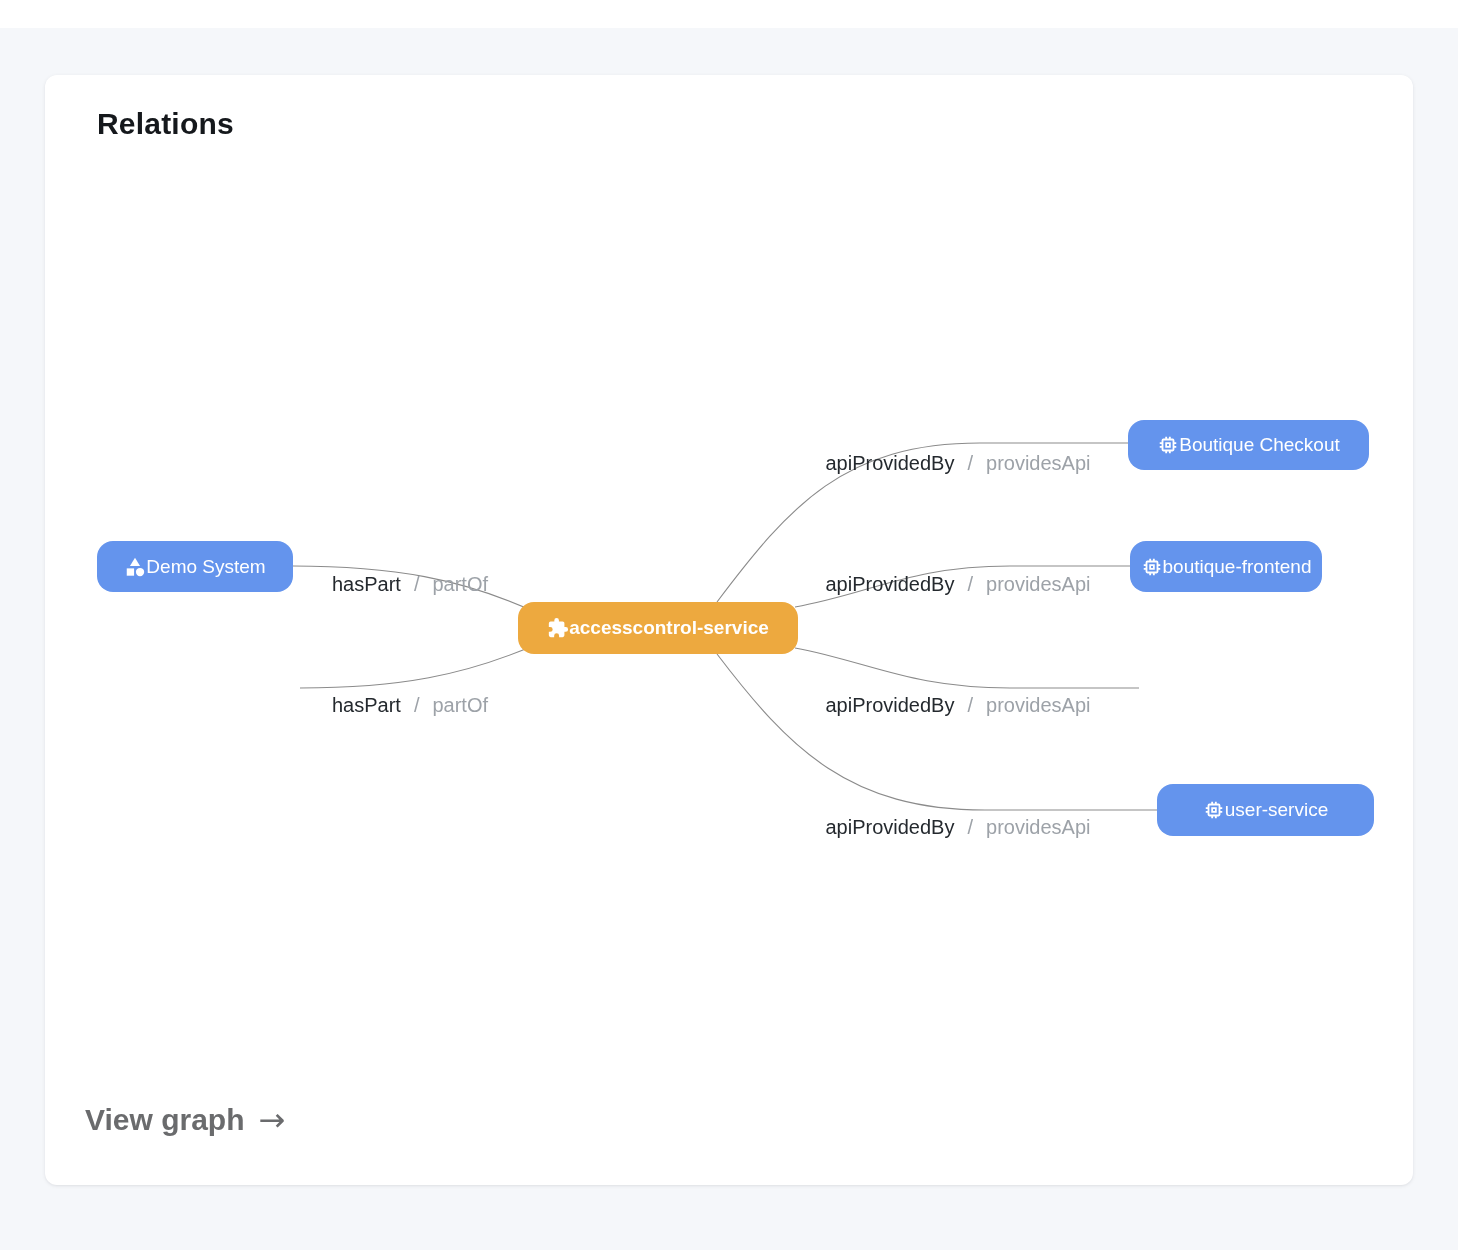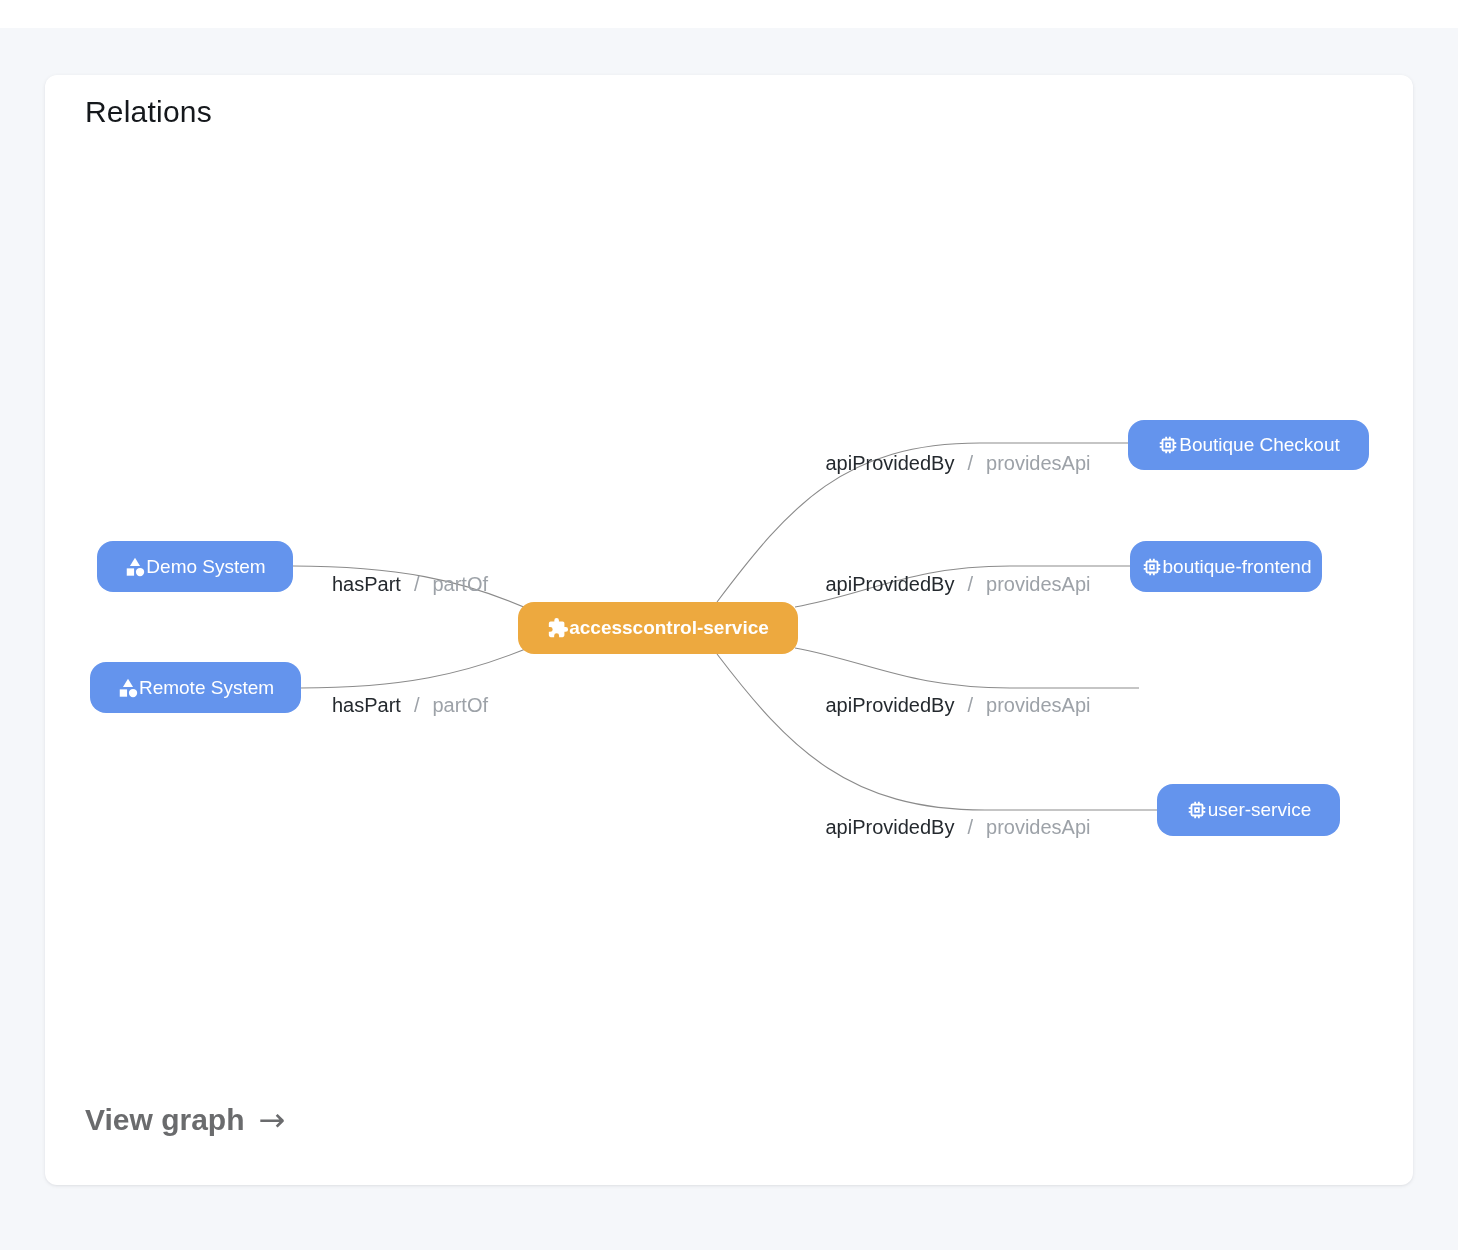--- a/index.html
+++ b/index.html
@@ -1,20 +1,20 @@
 <!DOCTYPE html>
 <html><head>
 <meta charset="utf-8">
 <style>
   html,body{margin:0;padding:0;width:1458px;height:1250px;overflow:hidden;
     background:#F5F7FA;font-family:"Liberation Sans",sans-serif;}
   .top-strip{position:absolute;left:0;top:0;width:1458px;height:28px;background:#FFFFFF;}
   .card{position:absolute;left:45px;top:75px;width:1368px;height:1110px;background:#FFFFFF;
     border-radius:12px;box-shadow:0 1px 4px rgba(25,30,40,.07),0 1px 2px rgba(0,0,0,.04);}
-  .card-title{position:absolute;left:40px;top:20px;margin:0;font-size:30px;font-weight:400;
+  .card-title{position:absolute;left:40px;top:20px;margin:12px;font-size:30px;font-weight:700;
     color:#15181C;letter-spacing:.2px;}
   .edges{position:absolute;left:0;top:0;width:1368px;height:1110px;pointer-events:none;}
   .edges path{fill:none;stroke:#8B8B8B;stroke-width:1.1px;}
   .node{position:absolute;display:flex;align-items:center;justify-content:center;
     border-radius:16px;color:#FFFFFF;font-size:19px;font-weight:500;white-space:nowrap;
     cursor:pointer;box-sizing:border-box;padding:0 10px;}
   .node.blue{background:#6494ED;}
   .node.orange{background:#EDA93F;font-weight:700;}
   .nicon{display:flex;align-items:center;}
   .nicon svg{width:22px;height:22px;fill:#FFFFFF;}
@@ -79,30 +79,20 @@
     <span class="nicon">
       <svg viewBox="0 0 24 24">
           <path d="M12 2 6.5 11h11L12 2z"></path>
           <circle cx="17.5" cy="17.5" r="4.5"></circle>
           <path d="M3 13.5h8v8H3z"></path>
         </svg>
     </span>
     <span>Demo System</span>
   </div>
 
-  <div class="node blue" style="left:45px;top:587px;width:211px;height:51px">
-    <span class="nicon">
-      <svg viewBox="0 0 24 24">
-          <path d="M12 2 6.5 11h11L12 2z"></path>
-          <circle cx="17.5" cy="17.5" r="4.5"></circle>
-          <path d="M3 13.5h8v8H3z"></path>
-        </svg>
-    </span>
-    <span>Remote System</span>
-  </div>
 
   <div class="node orange" style="left:473px;top:527px;width:280px;height:52px">
     <span class="nicon">
       <svg viewBox="0 0 24 24">
           <path d="M20.5 11H19V7c0-1.1-.9-2-2-2h-4V3.5a2.5 2.5 0 0 0-5 0V5H4a2 2 0 0 0-2 2v3.8h1.5a2.7 2.7 0 0 1 0 5.4H2V20a2 2 0 0 0 2 2h3.8v-1.5a2.7 2.7 0 0 1 5.4 0V22H17a2 2 0 0 0 2-2v-4h1.5a2.5 2.5 0 0 0 0-5z"></path>
         </svg>
     </span>
     <span>accesscontrol-service</span>
   </div>
 
@@ -118,21 +108,21 @@
   <div class="node blue" style="left:1085px;top:466px;width:192px;height:51px">
     <span class="nicon">
       <svg viewBox="0 0 24 24">
           <path d="M15 9H9v6h6V9zm-2 4h-2v-2h2v2zm8-2V9h-2V7a2 2 0 0 0-2-2h-2V3h-2v2h-2V3H9v2H7a2 2 0 0 0-2 2v2H3v2h2v2H3v2h2v2a2 2 0 0 0 2 2h2v2h2v-2h2v2h2v-2h2a2 2 0 0 0 2-2v-2h2v-2h-2v-2h2zm-4 6H7V7h10v10z"></path>
         </svg>
     </span>
     <span>boutique-frontend</span>
   </div>
 
 
-  <div class="node blue" style="left:1112px;top:709px;width:183px;height:52px">
+  <div class="node blue" style="left:1112px;top:709px;width:217px;height:52px">
     <span class="nicon">
       <svg viewBox="0 0 24 24">
           <path d="M15 9H9v6h6V9zm-2 4h-2v-2h2v2zm8-2V9h-2V7a2 2 0 0 0-2-2h-2V3h-2v2h-2V3H9v2H7a2 2 0 0 0-2 2v2H3v2h2v2H3v2h2v2a2 2 0 0 0 2 2h2v2h2v-2h2v2h2v-2h2a2 2 0 0 0 2-2v-2h2v-2h-2v-2h2zm-4 6H7V7h10v10z"></path>
         </svg>
     </span>
     <span>user-service</span>
   </div>
 
   <a class="view-graph">
     <span>View graph</span>

